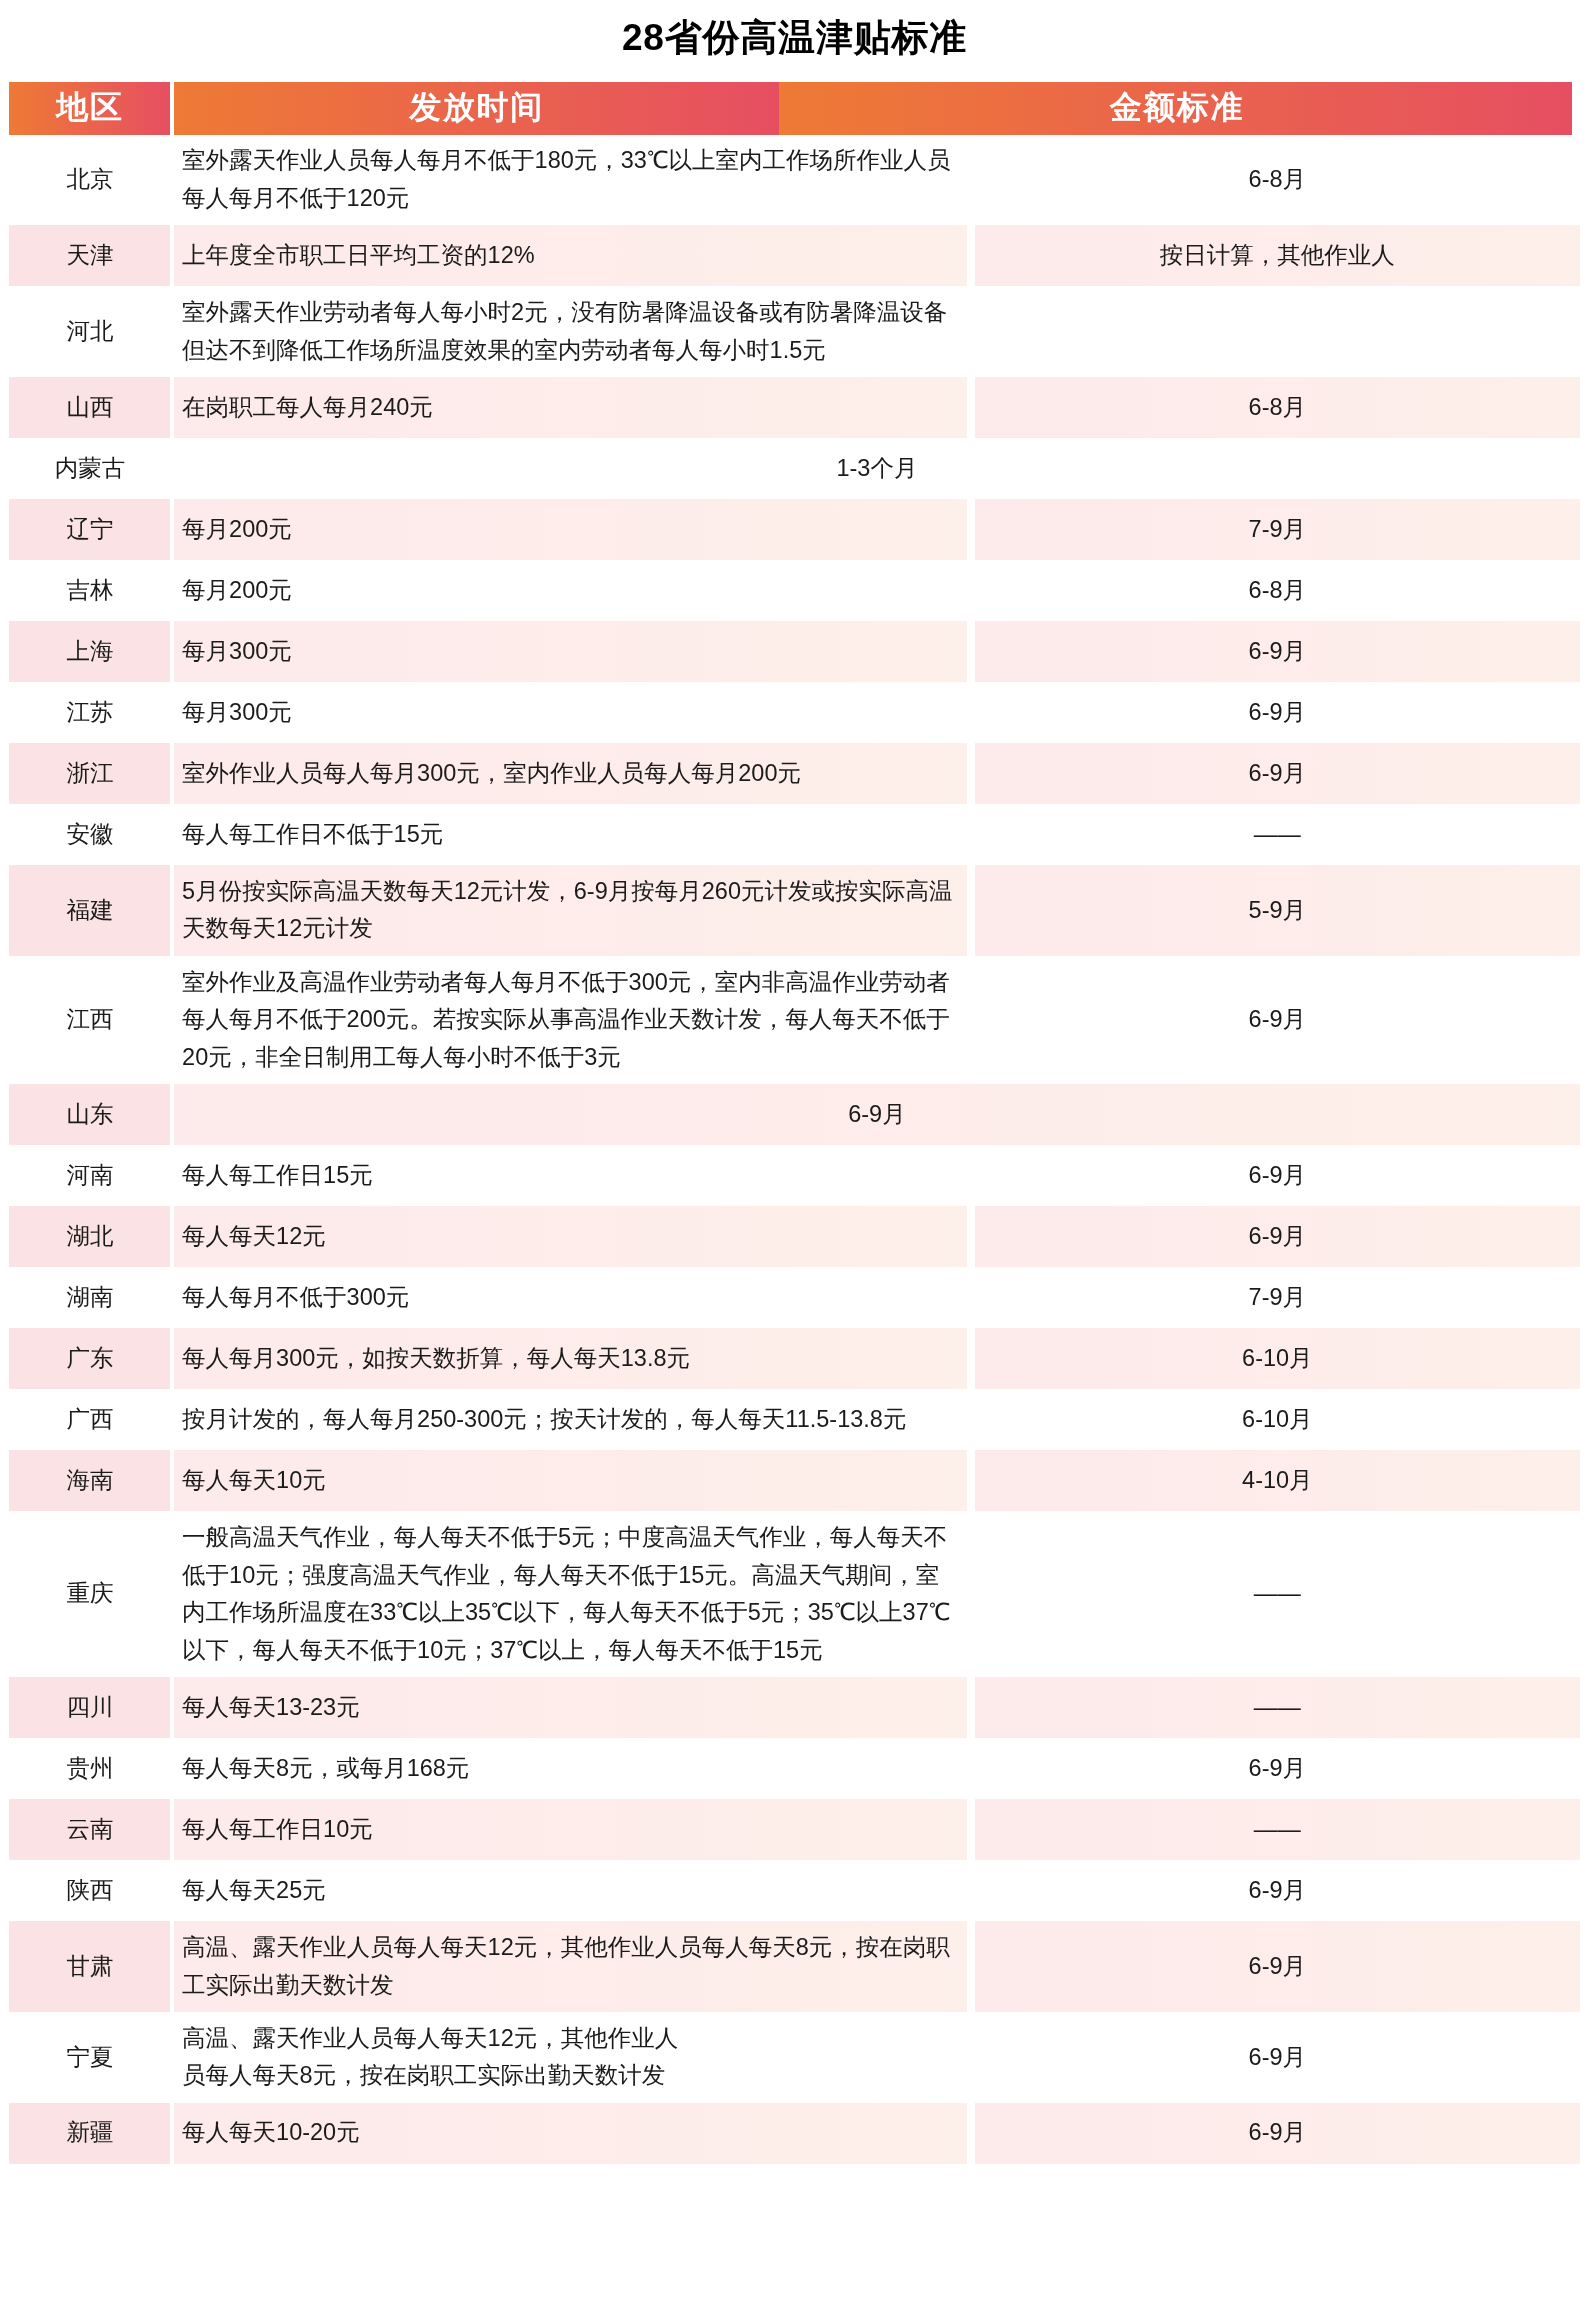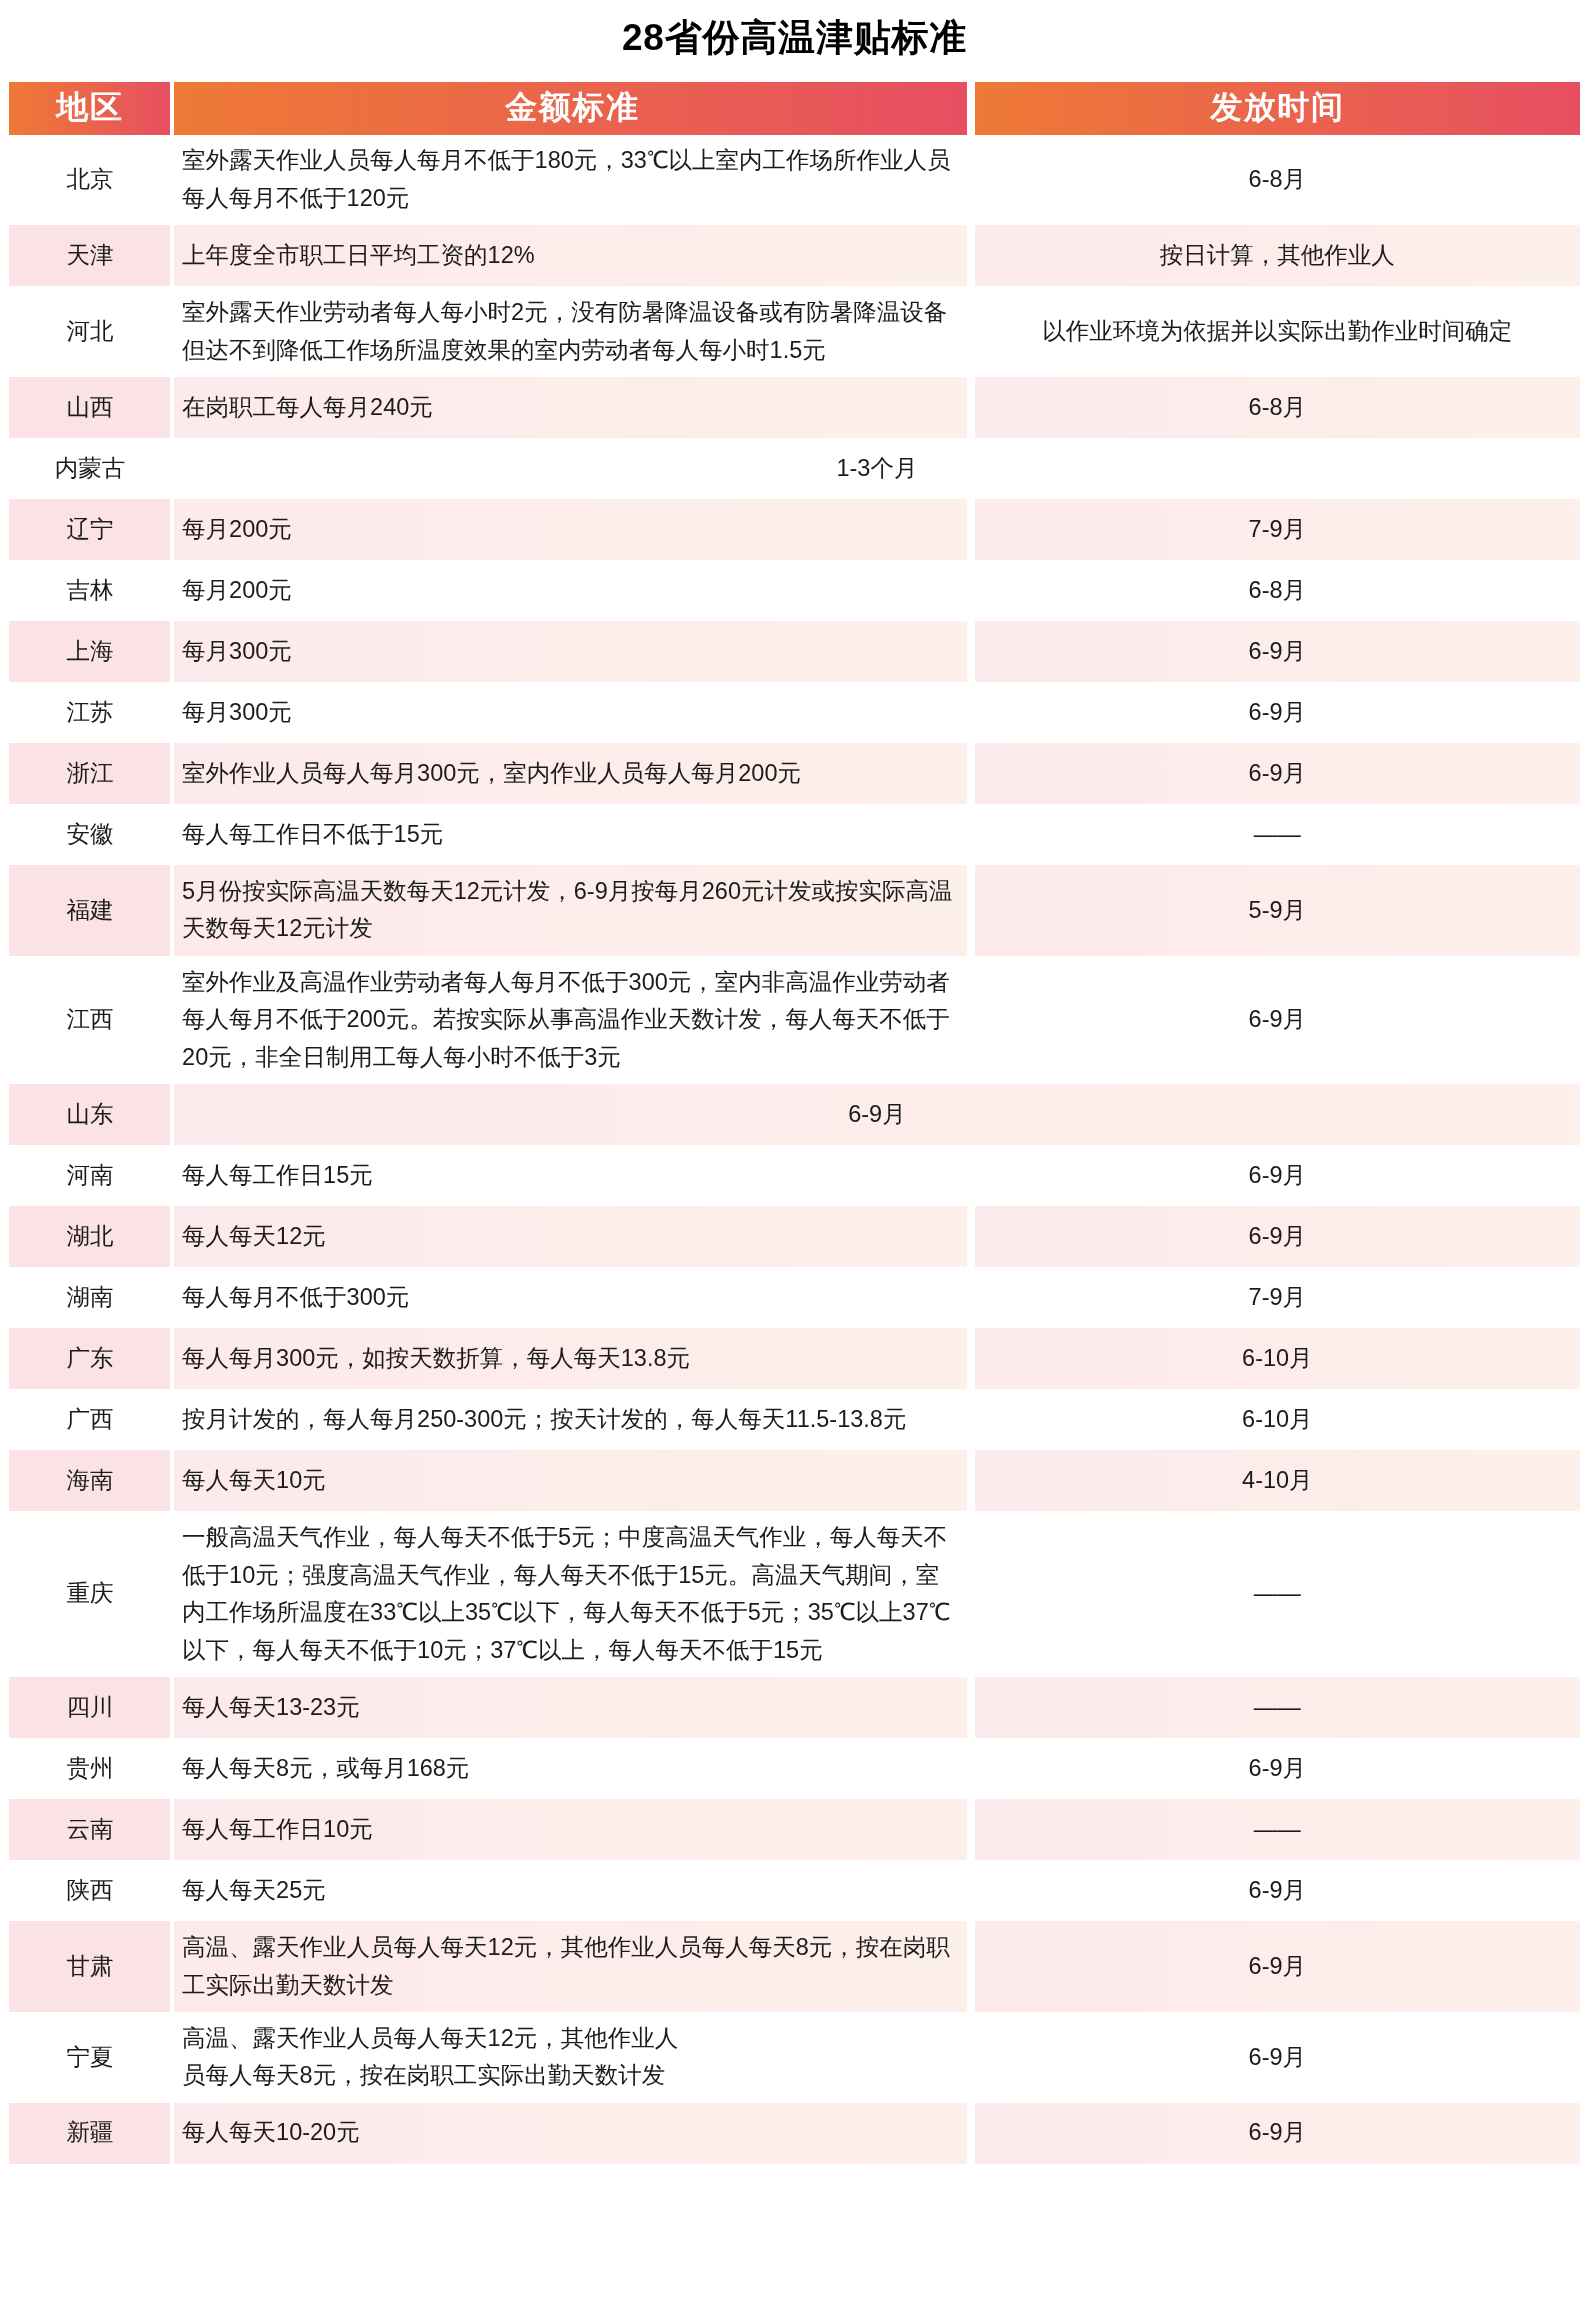--- a/index.html
+++ b/index.html
@@ -70,40 +70,39 @@
 </style>
 </head>
 <body>
 
 <div class="page">
   <h1 class="title">28省份高温津贴标准</h1>
 
   <div class="table">
     <div class="row header-row">
       <div class="cell c1">地区</div>
+      <div class="cell c3">发放时间</div>
       <div class="cell c2" style="justify-content:center;">金额标准</div>
-      <div class="cell c3">发放时间</div>
     </div>
     <div id="rows-container">
   <div class="row body-row">
     <div class="cell c1 region">北京</div>
     <div class="cell c2 standard">室外露天作业人员每人每月不低于180元，33℃以上室内工作场所作业人员每人每月不低于120元</div>
     <div class="cell c3 time">6-8月</div>
   </div>
 
   <div class="row body-row">
     <div class="cell c1 region">天津</div>
     <div class="cell c2 standard">上年度全市职工日平均工资的12%</div>
     <div class="cell c3 time">按日计算，其他作业人</div>
   </div>
 
   <div class="row body-row">
     <div class="cell c1 region">河北</div>
     <div class="cell c2 standard">室外露天作业劳动者每人每小时2元，没有防暑降温设备或有防暑降温设备但达不到降低工作场所温度效果的室内劳动者每人每小时1.5元</div>
-    <div class="cell c3 time">以作业环境为依据并以实际出勤作业时间确定</div>
   </div>
 
   <div class="row body-row">
     <div class="cell c1 region">山西</div>
     <div class="cell c2 standard">在岗职工每人每月240元</div>
     <div class="cell c3 time">6-8月</div>
   </div>
 
   <div class="row body-row">
     <div class="cell c1 region">内蒙古</div>

